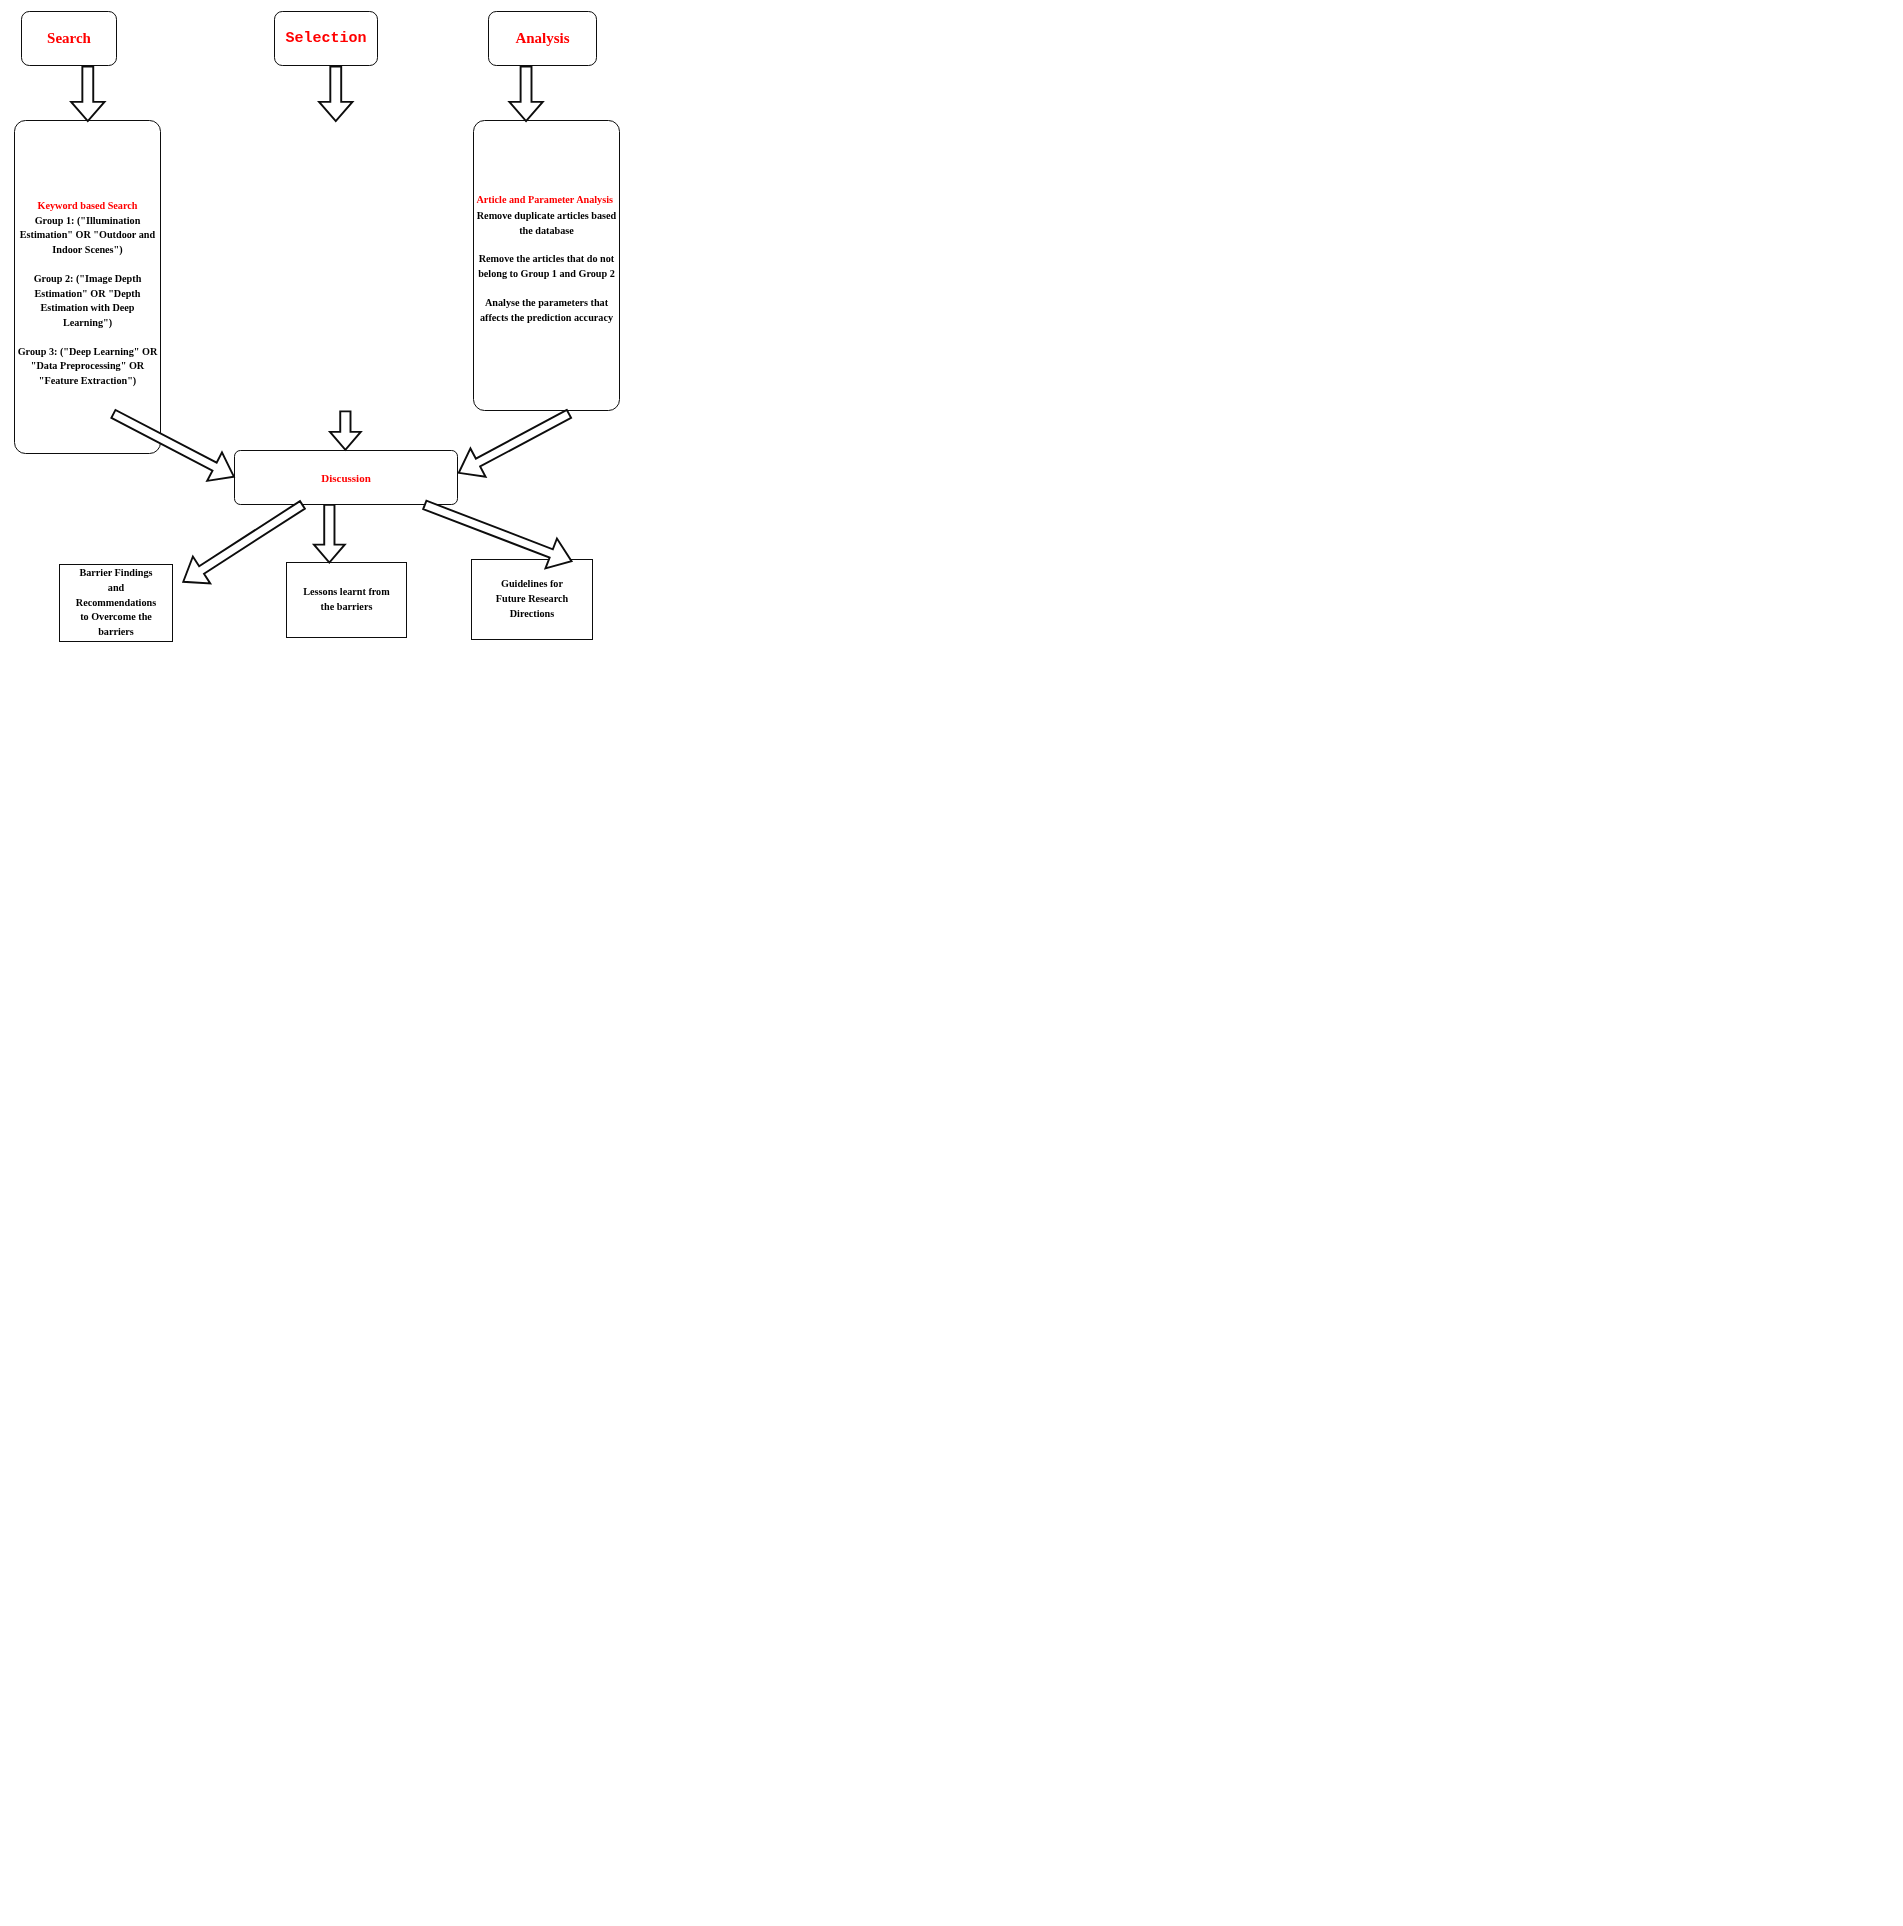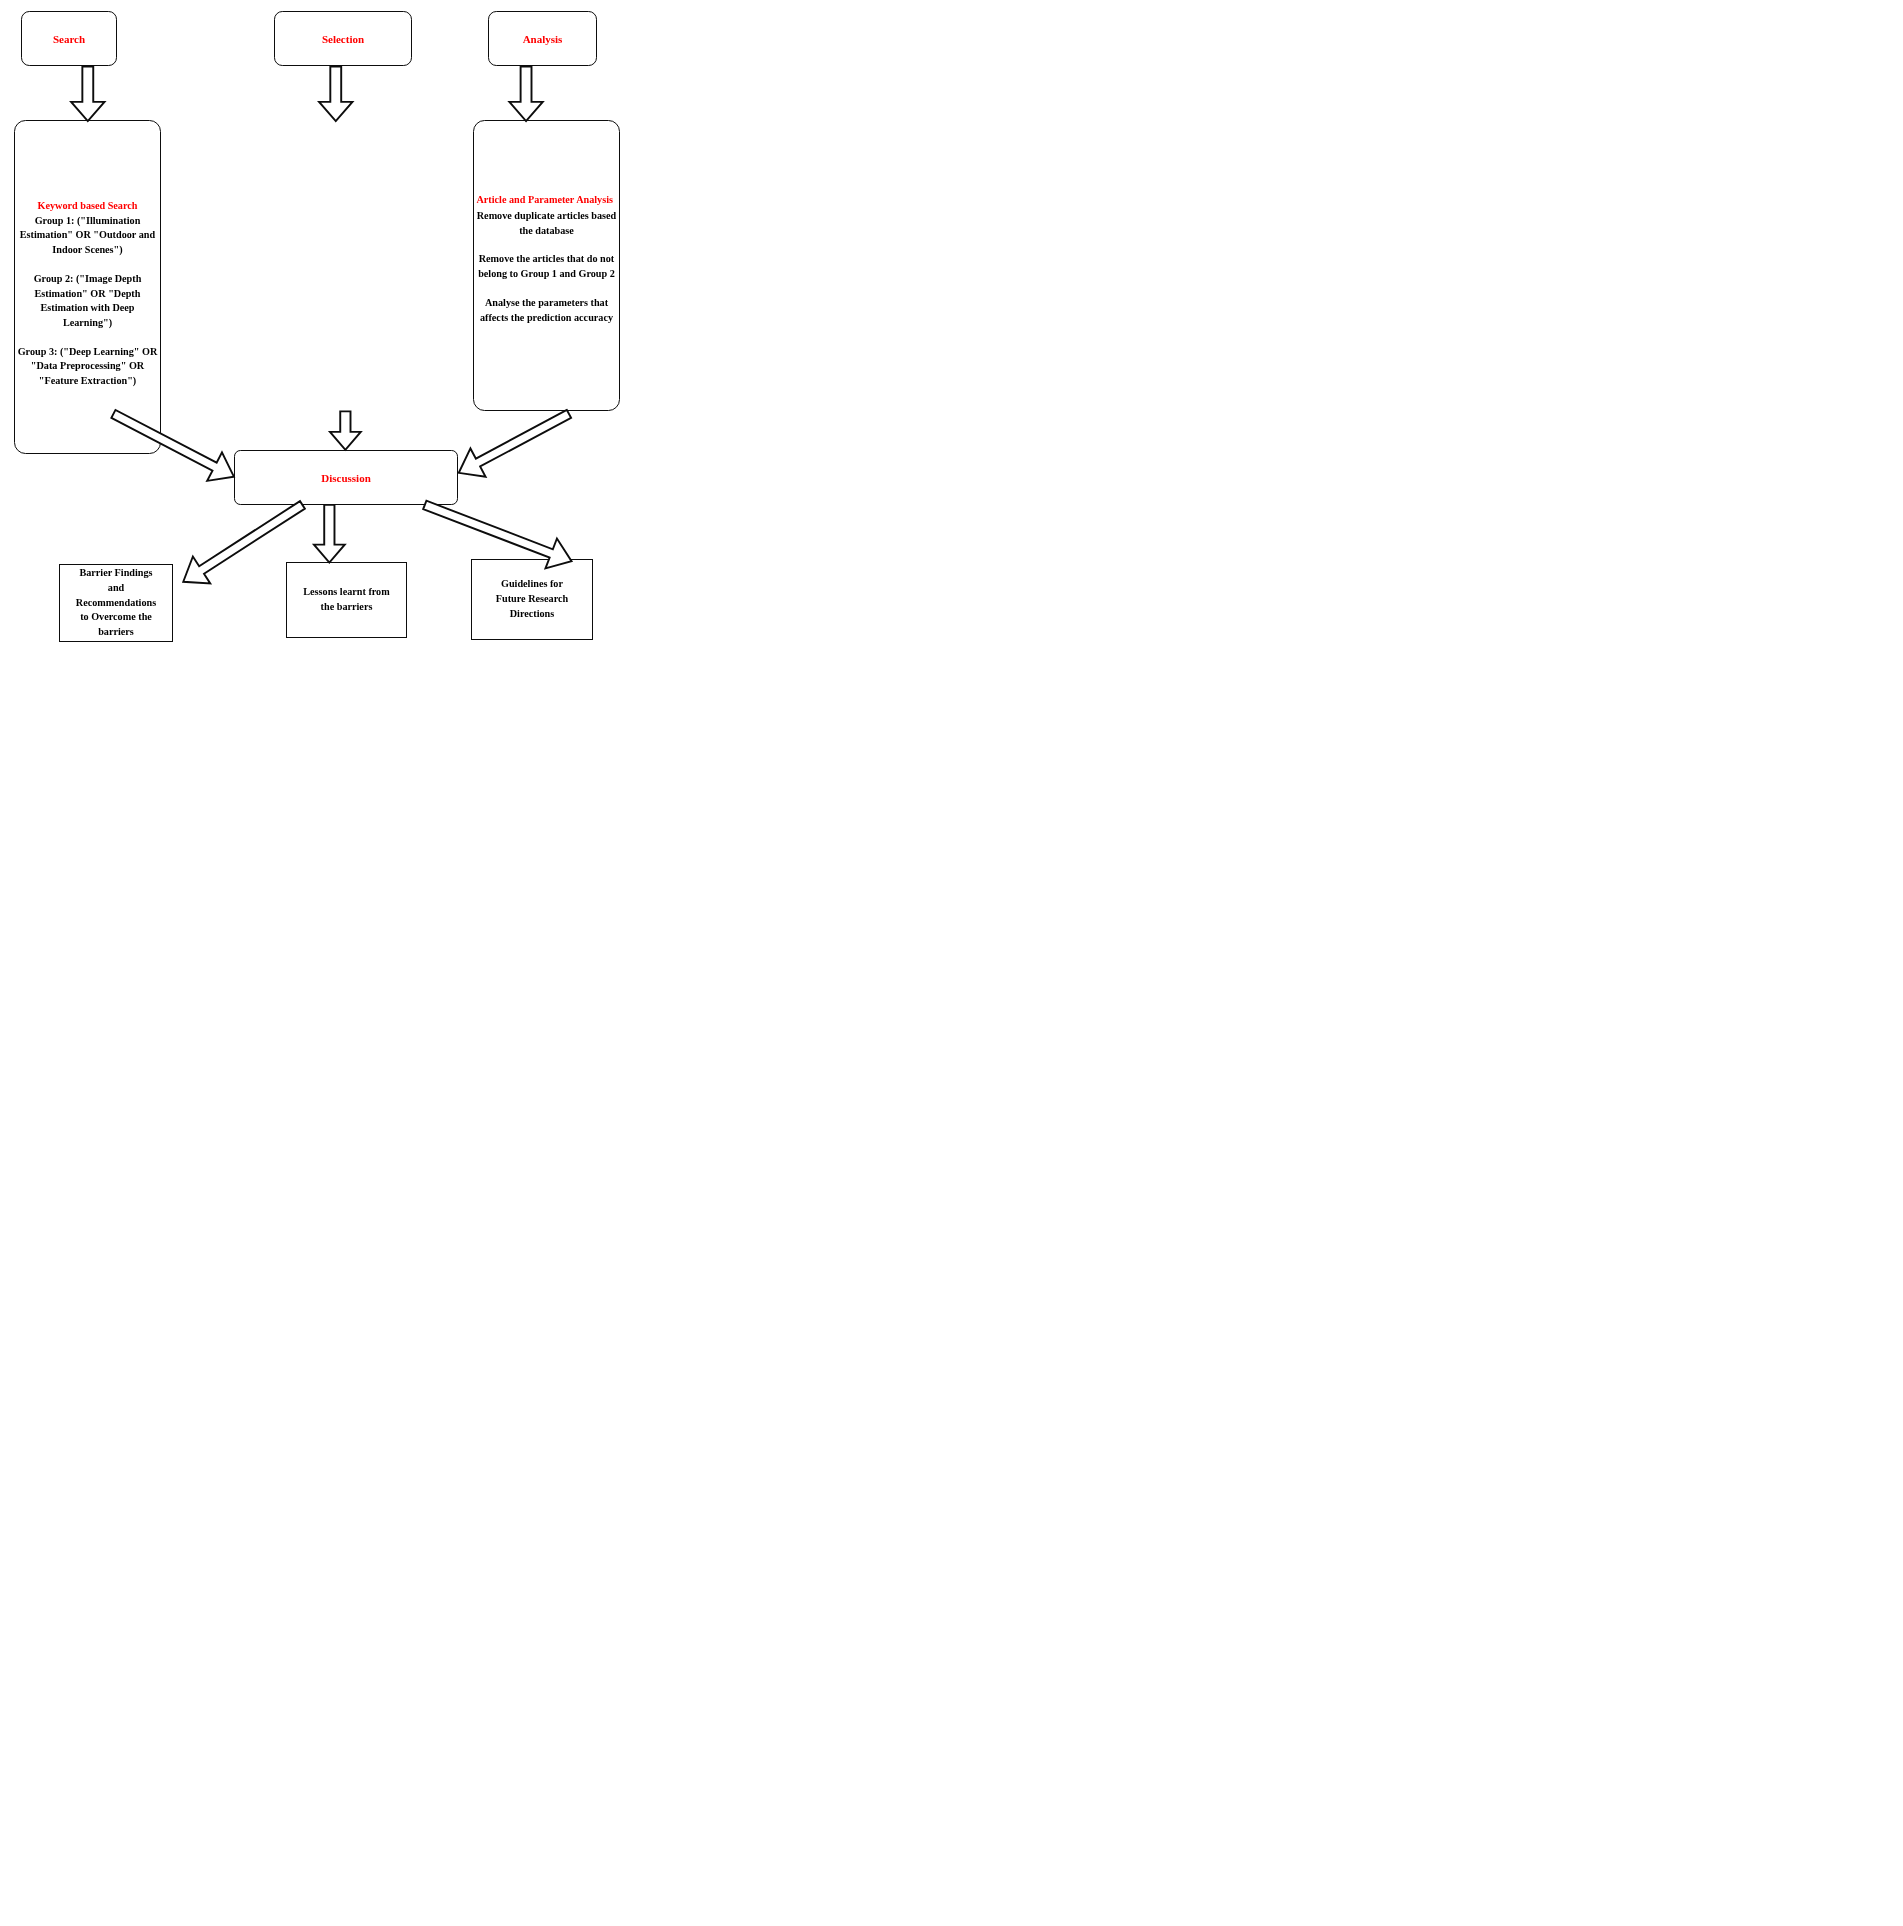--- a/index.html
+++ b/index.html
@@ -14,21 +14,21 @@
   }
   .node{
     position:absolute;
     background:#fff;
     border:1.9px solid #0d0d0d;
     box-sizing:border-box;
   }
   .phase{
     border-radius:8.3px;
     display:flex;align-items:center;justify-content:center;
-    font-size:11px;
+    font-size:15px;
   }
   .red{color:#FF0000;}
   .tall{
     border-radius:11.5px;
     font-size:10.2px;
     line-height:14.7px;
     text-align:center;
   }
   .tall .inner{padding:0 1.9px;}
   .para{margin:0 0 14px 0;}
@@ -56,21 +56,21 @@
 </style>
 </head>
 <body>
 
 <div class="page">
 
   <div class="node phase" style="left:21px;top:11px;width:96px;height:55px;">
     <span class="red">Search</span>
   </div>
 
-  <div class="node phase" style="left:274px;top:11px;width:138px;height:55px;">
+  <div class="node phase" style="left:274px;top:11px;width:104px;height:55px;font-family:Liberation Mono, monospace;">
     <span class="red">Selection</span>
   </div>
 
   <div class="node phase" style="left:488px;top:11px;width:109px;height:55px;">
     <span class="red">Analysis</span>
   </div>
 
   <div class="node tall" style="left:14px;top:120px;width:147px;height:334px;">
     <div class="inner" style="padding-top:78px;">
       <div class="red para" style="margin-bottom:0;">Keyword based Search</div>

